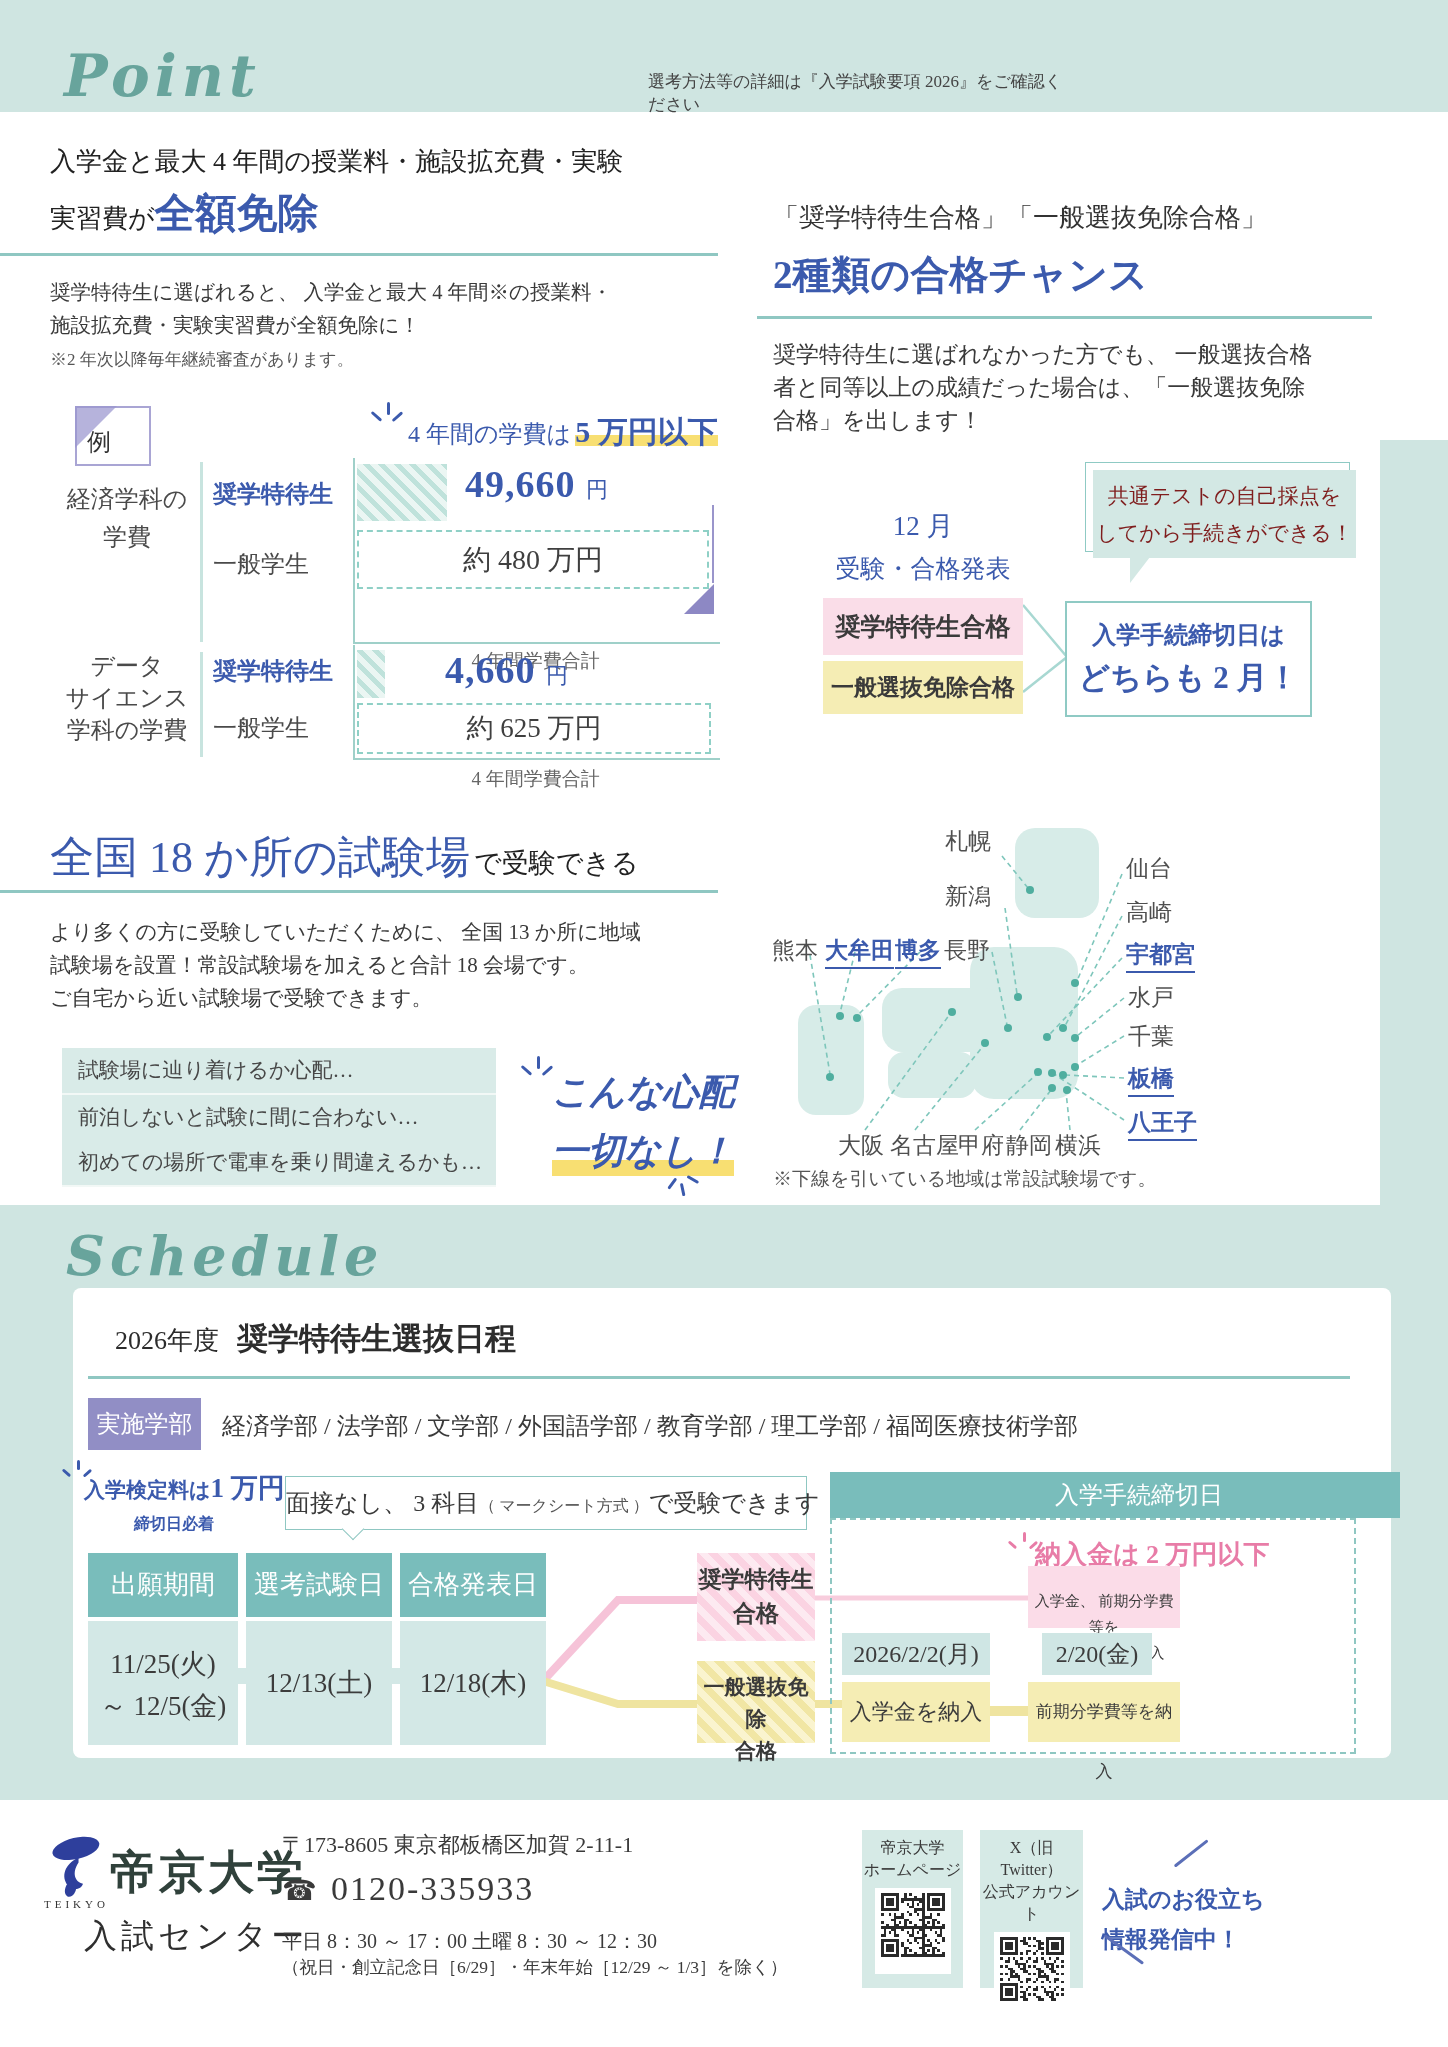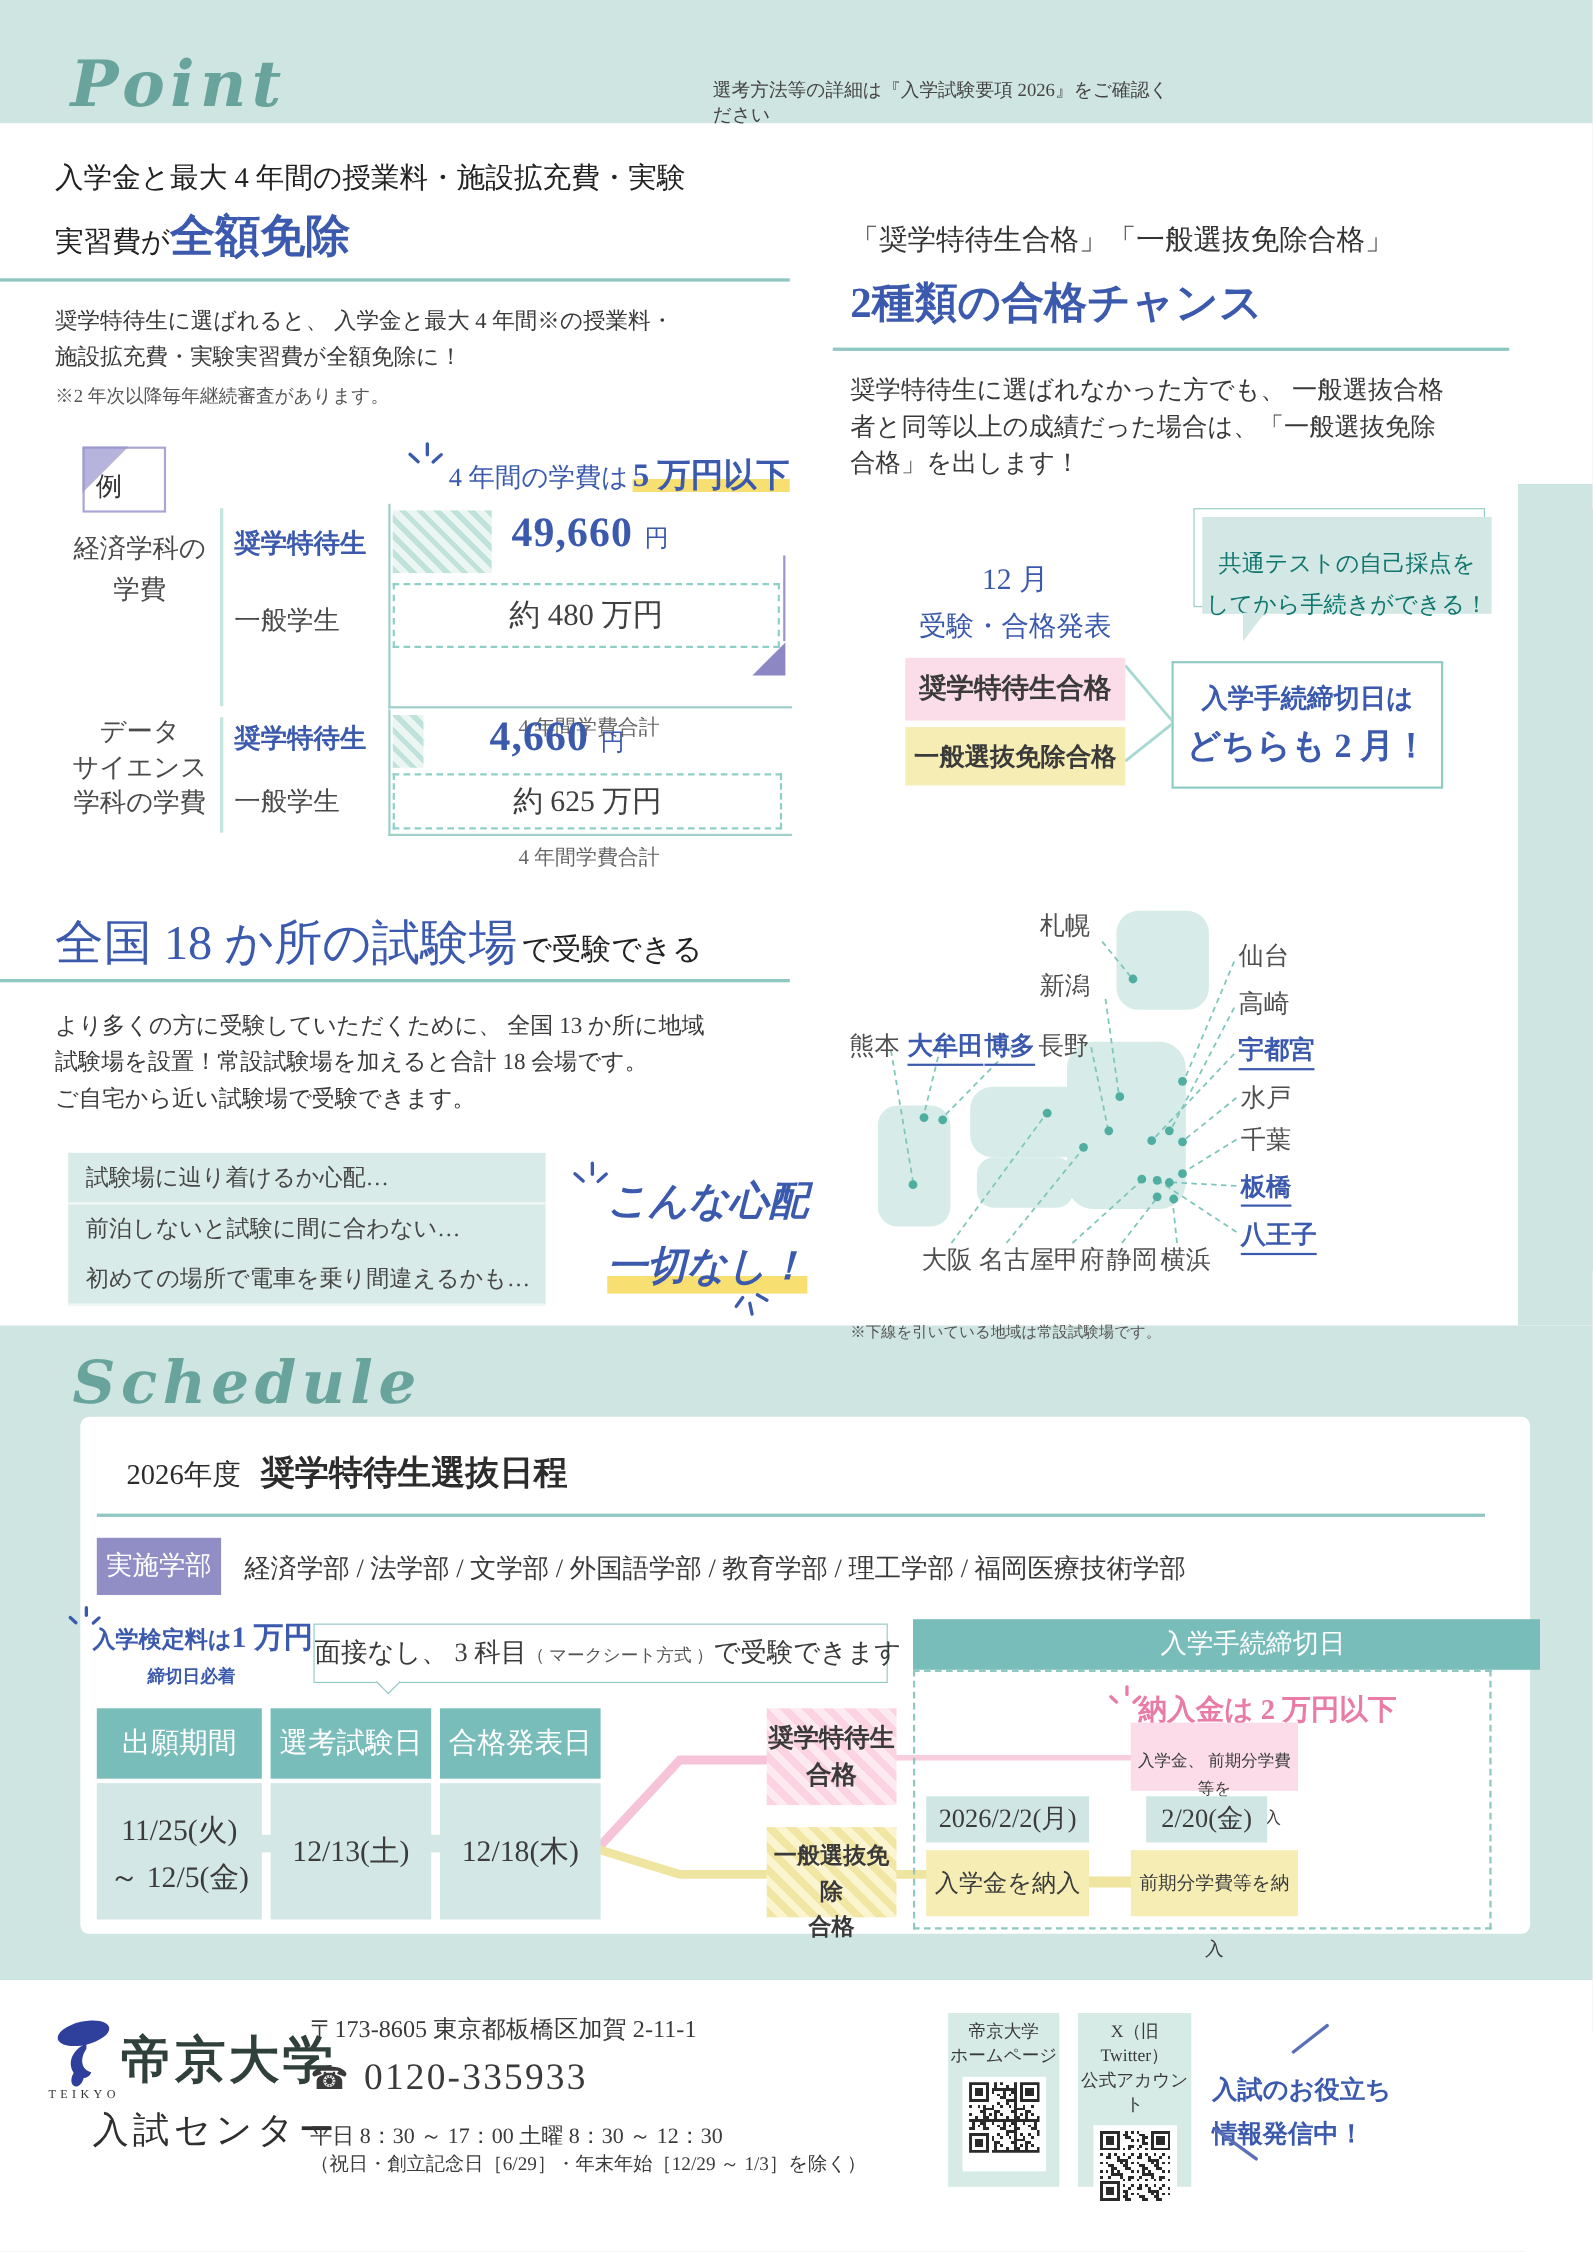--- a/index.html
+++ b/index.html
@@ -188,21 +188,21 @@
 
   <div class="abs passbox" style="left:823px;top:598px;height:57px;line-height:57px;background:#fadde8;font-size:25px;">
     <span>奨学特待生合格</span>
   </div>
   <div class="abs passbox" style="left:823px;top:661px;height:53px;line-height:53px;background:#f5edb4;font-size:23px;">
     <span>一般選抜免除合格</span>
   </div>
 
   <div class="abs bubble-frame" style="left:1085px;top:462px;width:263px;height:88px;"></div>
   <div class="abs bubble" style="left:1093px;top:470px;width:263px;height:88px;">
-    <div class="pre" style="font-size:21px;line-height:37px;padding-top:24px;color:#0f766e;">共通テストの自己採点を
+    <div class="pre" style="font-size:21px;line-height:37px;padding-top:8px;color:#7f1d1d;">共通テストの自己採点を
 してから手続きができる！</div>
   </div>
   <div class="abs" style="left:1130px;top:557px;width:0;height:0;border-top:26px solid #d3e8e4;border-right:20px solid transparent;"></div>
 
   <div class="abs deadline-box blue" style="left:1065px;top:601px;width:243px;height:112px;">
     <div style="font-size:24px;font-weight:bold;margin-top:16px;">入学手続締切日は</div>
     <div style="font-size:31px;font-weight:bold;margin-top:6px;">どちらも 2 月！</div>
   </div>
 
   <svg class="abs" style="left:770px;top:790px;width:620px;height:420px;" viewBox="0 0 620 420">
@@ -267,21 +267,21 @@
       <span class="map-city" style="left: 1128px; top: 982px;">水戸</span>
       <span class="map-city" style="left: 1128px; top: 1021px;">千葉</span>
       <span class="map-city perm" style="left: 1128px; top: 1063px;">板橋</span>
       <span class="map-city perm" style="left: 1128px; top: 1107px;">八王子</span>
       <span class="map-city" style="left: 838px; top: 1130px;">大阪</span>
       <span class="map-city" style="left: 890px; top: 1130px;">名古屋</span>
       <span class="map-city" style="left: 958px; top: 1130px;">甲府</span>
       <span class="map-city" style="left: 1006px; top: 1130px;">静岡</span>
       <span class="map-city" style="left: 1055px; top: 1130px;">横浜</span>
     </div>
-  <div class="abs" style="left:773px;top:1202px;font-size:14px;color:#555;">※下線を引いている地域は常設試験場です。</div>
+  <div class="abs" style="left:773px;top:1166px;font-size:19px;color:#555;">※下線を引いている地域は常設試験場です。</div>
 
   <div class="abs script" style="left:66px;top:1224px;font-size:54px;">Schedule</div>
   <div class="abs card" style="left:73px;top:1288px;width:1318px;height:470px;"></div>
 
   <svg class="abs" style="left:0;top:0;width:1448px;height:2047px;pointer-events:none;" viewBox="0 0 1448 2047">
     <path d="M543 1681 L618 1600 L700 1600" fill="none" stroke="#f6c3d8" stroke-width="8"></path>
     <path d="M543 1681 L618 1704 L700 1704" fill="none" stroke="#efe4a0" stroke-width="8"></path>
     <path d="M813 1598 L1030 1598" stroke="#f8cddd" stroke-width="5"></path>
     <path d="M813 1704 L845 1704" stroke="#efe4a0" stroke-width="8"></path>
     <path d="M988 1711 L1030 1711" stroke="#efe4a0" stroke-width="10"></path>

